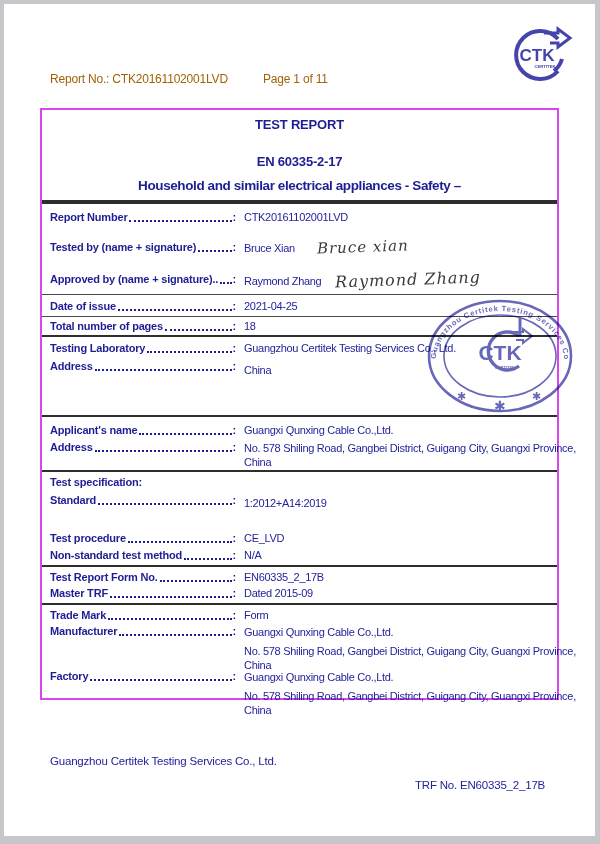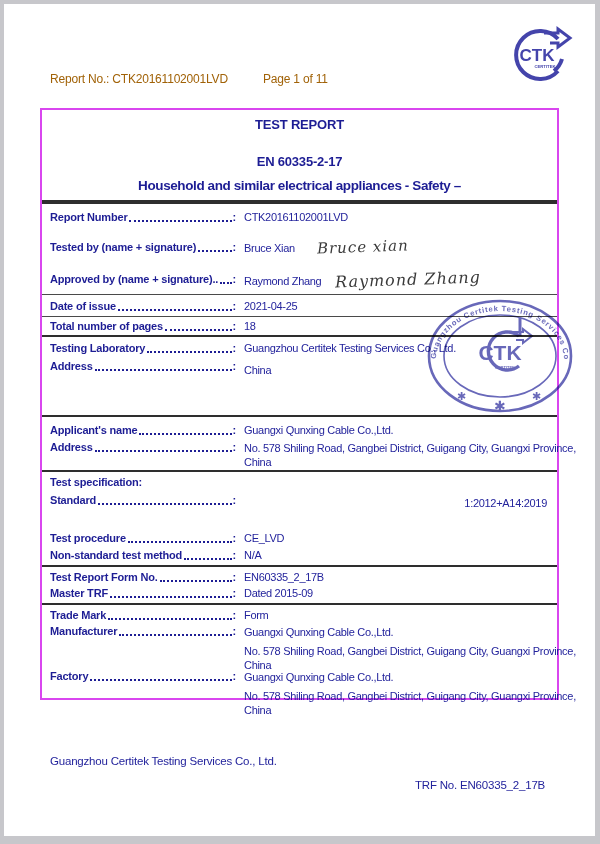--- a/index.html
+++ b/index.html
@@ -23,21 +23,21 @@
                  padding-top:7px; color:#1d1d94; font-weight:bold; }
   .t1 { font-size:13px; letter-spacing:-0.2px; }
   .t2 { font-size:13px; margin-top:22px; letter-spacing:-0.2px; }
   .t3 { font-size:13.5px; margin-top:9px; letter-spacing:-0.4px; }
   .t4 { font-size:13.5px; margin-top:4px; letter-spacing:-0.4px; line-height:17px; }
 
   .sec { border-top:2px solid #2e2e2e; }
   .sec:first-of-type { border-top:none; }
   .thin { border-top:1px solid #4a4a4a; }
 
-  .row { display:flex; align-items:flex-start; padding-left:8px; padding-right:10px; }
+  .row { display:flex; align-items:flex-start; padding-left:8px; padding-right:2px; }
   .lbl { width:186px; min-width:186px; display:flex; align-items:flex-end;
          font-weight:bold; font-size:11px; letter-spacing:-0.2px; color:#1d1d94;
          white-space:nowrap; }
   .lbl .txt { line-height:13px; }
   .dots { flex:1; border-bottom:2px dotted #1d1d94; margin:0 1px 2px 2px; min-width:4px; }
   .colon { line-height:13px; }
   .val { margin-left:8px; font-size:11px; letter-spacing:-0.3px; color:#23239c;
          line-height:13px; white-space:nowrap; }
   .vline { line-height:14px; }
   .vgap  { margin-top:5px; }
@@ -46,21 +46,21 @@
   .r-rn  { height:33px; padding-top:7px; }
   .r-tb  { height:33px; padding-top:4px; }
   .r-ab  { height:24px; padding-top:3px; }
   .r-doi { height:22px; padding-top:5px; }
   .r-tp  { height:19px; padding-top:3px; }
   .r-lab { height:22px; padding-top:5px; }
   .r-lad { height:56px; padding-top:1px; }
   .r-apn { height:22px; padding-top:5px;align-items:center; }
   .r-apa { height:31px; padding-top:2px; }
   .r-tsp { height:18px; padding-top:4px; }
-  .r-std { height:38px; padding-top:4px;justify-content:space-between; }
+  .r-std { height:38px; padding-top:4px; }
   .r-prc { height:19px; padding-top:4px; }
   .r-nst { height:18px; padding-top:2px; }
   .r-frm { height:18px; padding-top:4px; }
   .r-mtr { height:18px; padding-top:2px; }
   .r-tm  { height:18px; padding-top:4px; }
   .r-mfr { height:45px; padding-top:2px; }
   .r-fac { height:46px; padding-top:2px; }
 
   .sig { display:inline-block; margin-left:22px; color:#3a3a3a;
          font-family:"DejaVu Serif", serif; font-style:italic;

